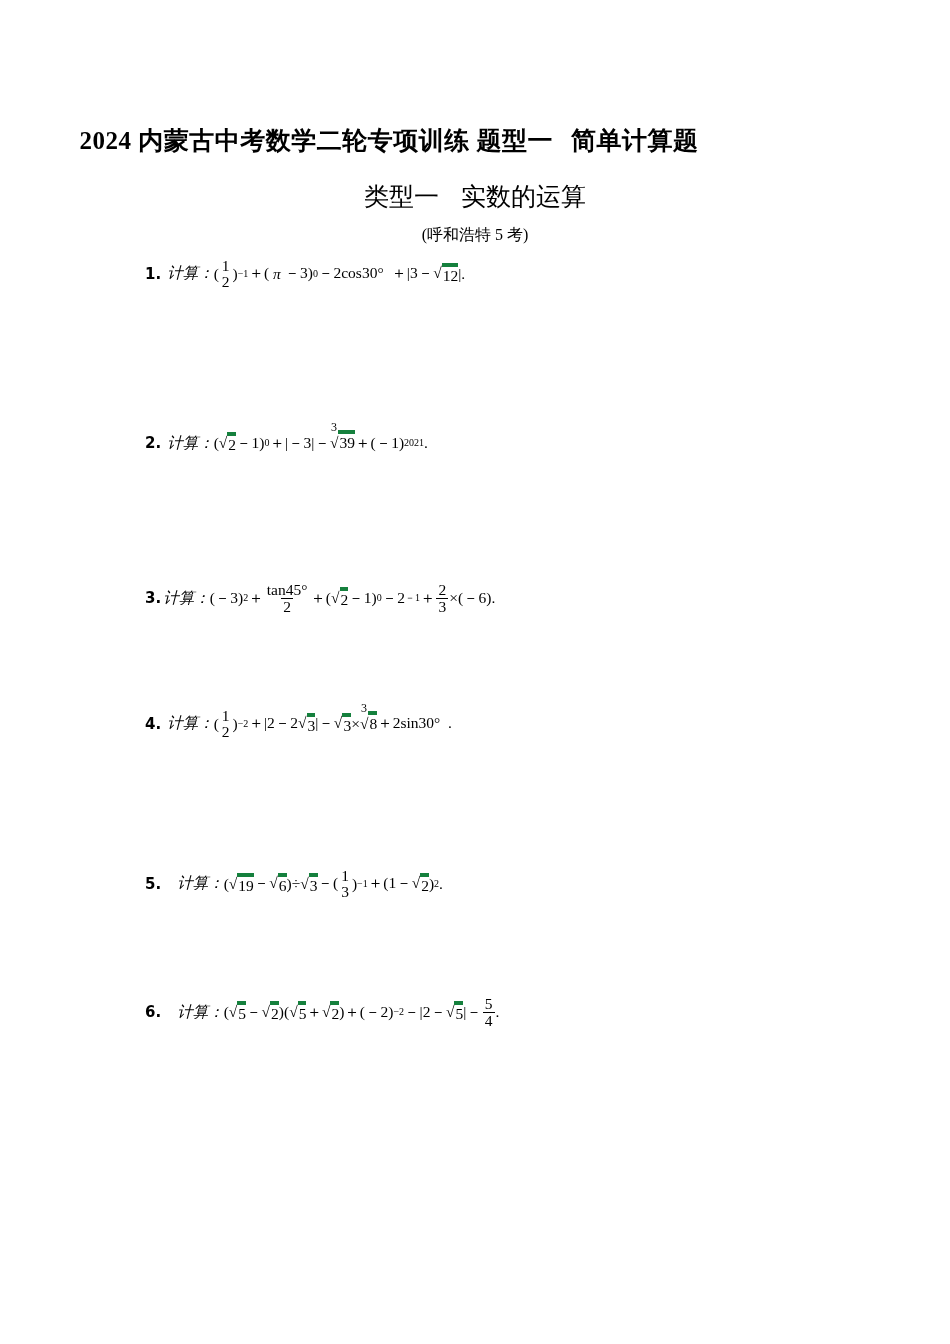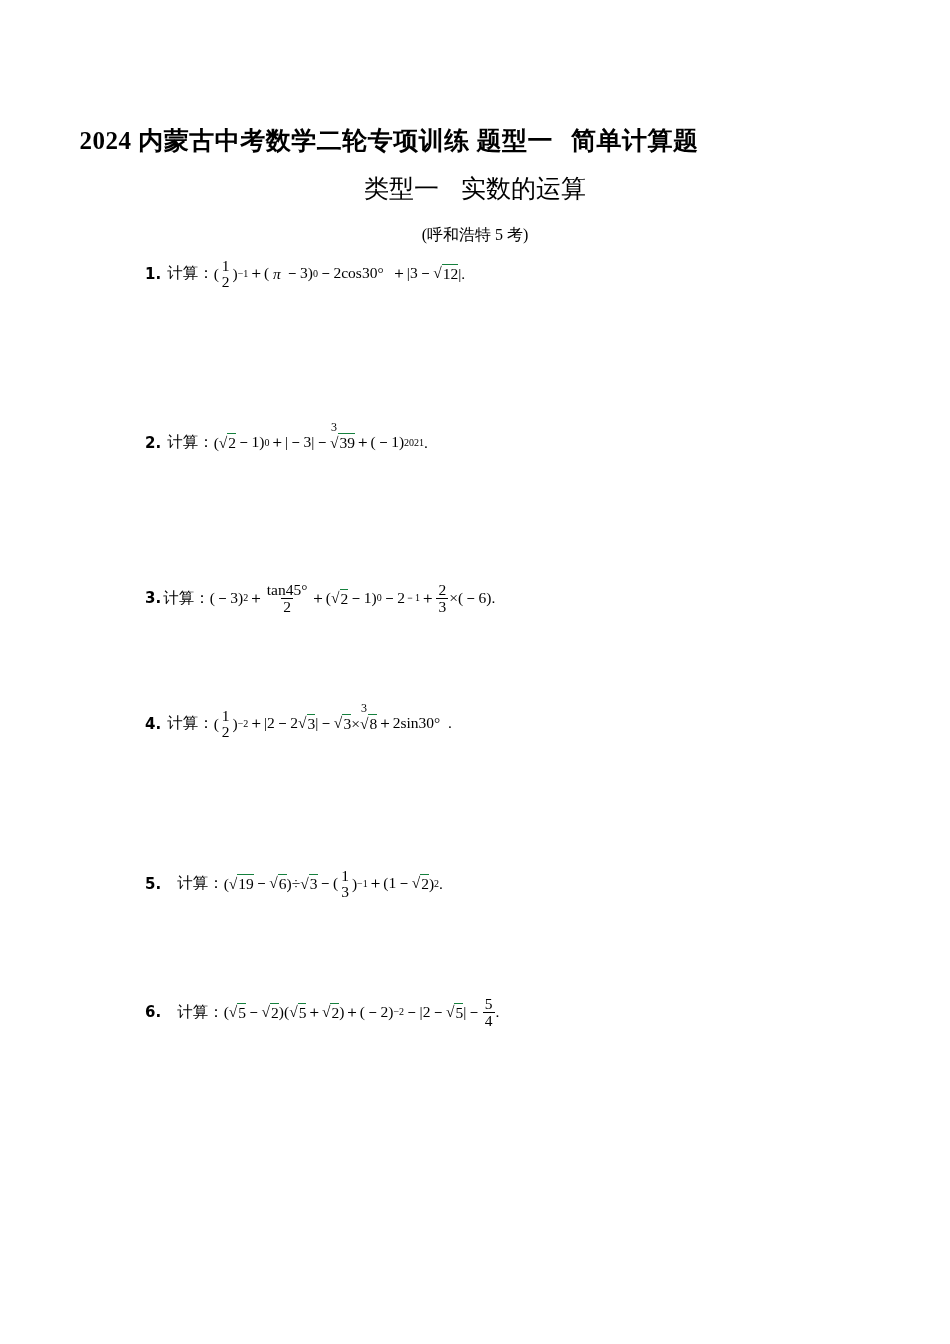--- a/index.html
+++ b/index.html
@@ -1,33 +1,33 @@
 <!DOCTYPE html>
 <html><head>
 <meta charset="utf-8">
 <style>
   html, body { margin:0; padding:0; background:#ffffff; }
   body { width:950px; height:1344px; position:relative; overflow:hidden; color:#000; font-family:"Liberation Serif", "DejaVu Serif", serif; }
   .title { position:absolute; left:0; width:778px; text-align:center; font-weight:bold; font-size:25px; top:124px; letter-spacing:0.5px; }
-  .subtitle { position:absolute; left:0; width:950px; text-align:center; font-size:25px; top:172px; font-family:"DejaVu Sans", sans-serif; }
+  .subtitle { position:absolute; left:0; width:950px; text-align:center; font-size:25px; top:180px; font-family:"DejaVu Sans", sans-serif; }
   .subtitle .gap { display:inline-block; width:22px; }
   .title .gap { display:inline-block; width:18px; }
   .source { position:absolute; left:0; width:950px; text-align:center; font-size:16px; top:225px; }
   .q { position:absolute; left:145px; font-size:15.5px; white-space:nowrap; display:flex; align-items:center; }
   .qnum { font-family:"DejaVu Sans", sans-serif; font-weight:bold; font-size:15px; }
-  .lbl { margin-left:6px; }
+  .lbl { margin-left:6px;font-style:italic; }
   .expr { display:inline-flex; align-items:center; }
   .frac { display:inline-flex; flex-direction:column; align-items:center; vertical-align:middle; line-height:1; margin:0 1px; }
   .frac .n { padding:0 2px; }
   .frac .d { border-top:1px solid #000; padding:0 2px; }
   .frac.bare .d { border-top:none; }
   sup { font-size:10px; vertical-align:8px; line-height:0; }
   .rad { position:relative; display:inline-block; }
   .rad .idx { position:absolute; font-size:12px; left:1px; top:-14px; }
-  .sq { border-top:1px solid #15803d; padding-left:1px;text-align:center; }
+  .sq { border-top:4px solid #15803d; padding-left:1px;text-align:center; }
 </style>
 </head>
 <body>
 
 <div class="title"><span>2024 内蒙古中考数学二轮专项训练 题型一</span><span class="gap"></span><span>简单计算题</span></div>
 
 <div class="subtitle"><span>类型一</span><span class="gap"></span><span>实数的运算</span></div>
 
 <div class="source">(呼和浩特 5 考)</div>
 

